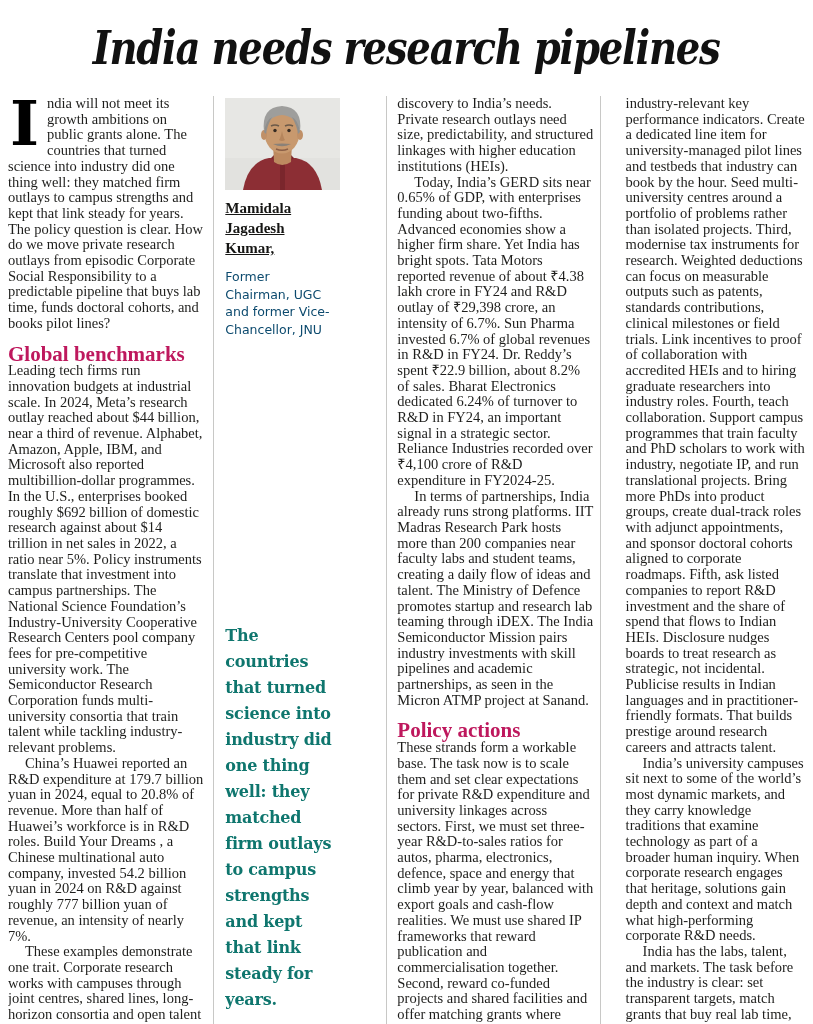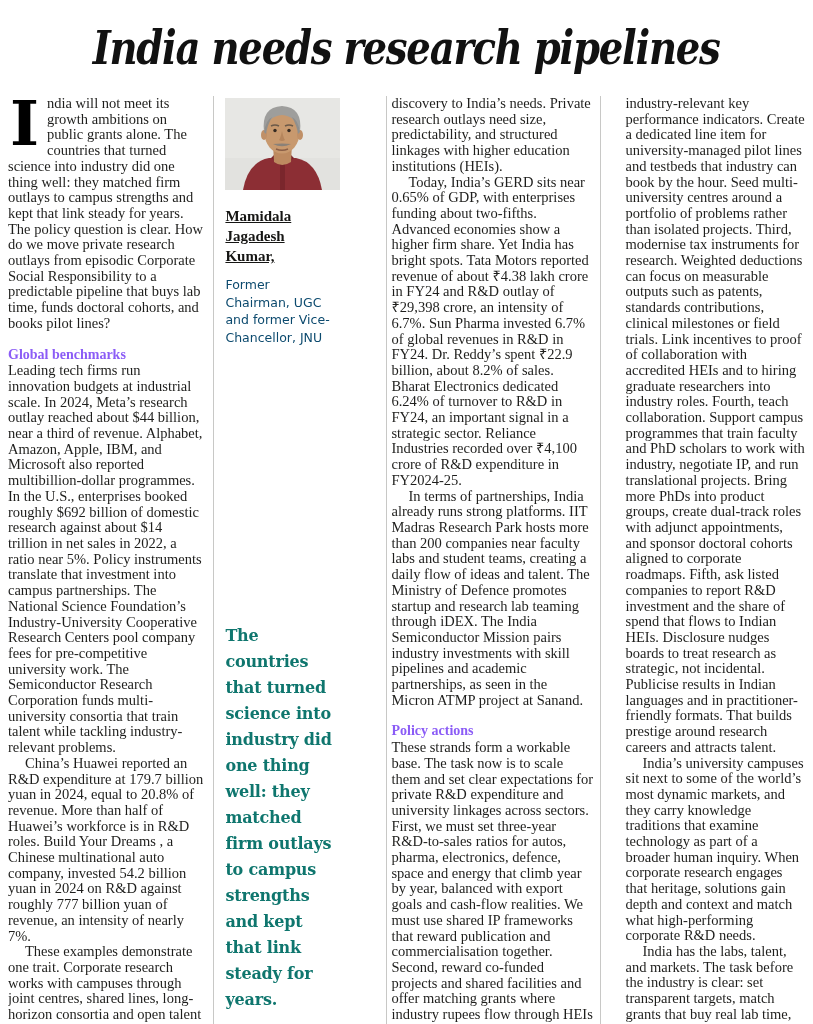--- a/index.html
+++ b/index.html
@@ -21,37 +21,37 @@
     transform:scaleX(0.84); transform-origin:center;
     white-space:nowrap;
   }
 
   
   .content { display:flex; height:928px; }
   .col { overflow:hidden; font-size:14.5px; line-height:15.7px; text-align:left; }
   .col-1 { width:213px; padding-right:4px; }
   .col-2 { width:136px; margin-left:5px; border-left:1px solid #c8c8c6;
            padding:2px 9px 0 11px; display:flex; flex-direction:column; }
-  .col-3 { width:226px; border-left:1px solid #c8c8c6; padding:0 6px 0 4px;margin-left:44px; }
+  .col-3 { width:226px; border-left:1px solid #c8c8c6; padding:0 6px 0 10px;margin-left:44px; }
   .col-4 { width:217px; border-left:1px solid #c8c8c6; padding-left:25px; }
 
   .para { margin:0; }
   .para.indent { text-indent:17px;font-family:Liberation Serif, serif; }
-  .subhead { font-size:14px; font-weight:bold; margin-top:15px; margin-bottom:1px; color:#8b5cf6; }
+  .subhead { font-size:21px; font-weight:bold; margin-top:15px; margin-bottom:1px; color:#be185d; }
 
   .dropcap {
     float:left; font-family:"DejaVu Serif",serif; font-weight:bold;
     font-size:62px; line-height:50px; padding:3px 8px 0 2px; color:#000;
   }
 
   
   .photo { width:115px; height:92px; overflow:hidden; background:#e7e7e4; }
   .photo svg { display:block; }
   .author-name {
-    margin-top:16px; font-weight:bold; font-size:15px; line-height:20px;
+    margin-top:8px; font-weight:bold; font-size:15px; line-height:20px;
     text-decoration:underline; color:#151513;
   }
   .author-role {
     margin-top:10px; font-family:"DejaVu Sans","Liberation Sans",sans-serif;
     font-size:12.5px; line-height:17.5px; color:#0c4a6e;
   }
 
   
   .pull-quote {
     margin-top:auto; padding-bottom:11px;

